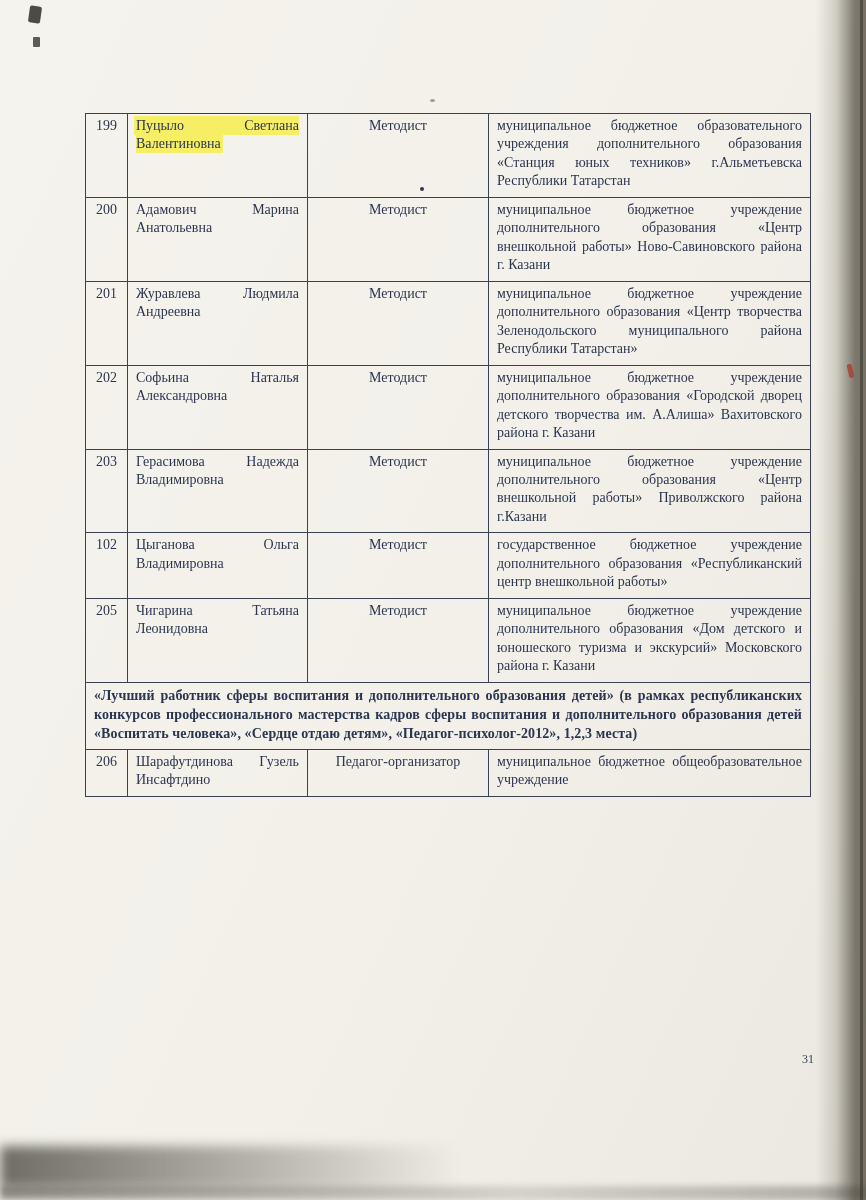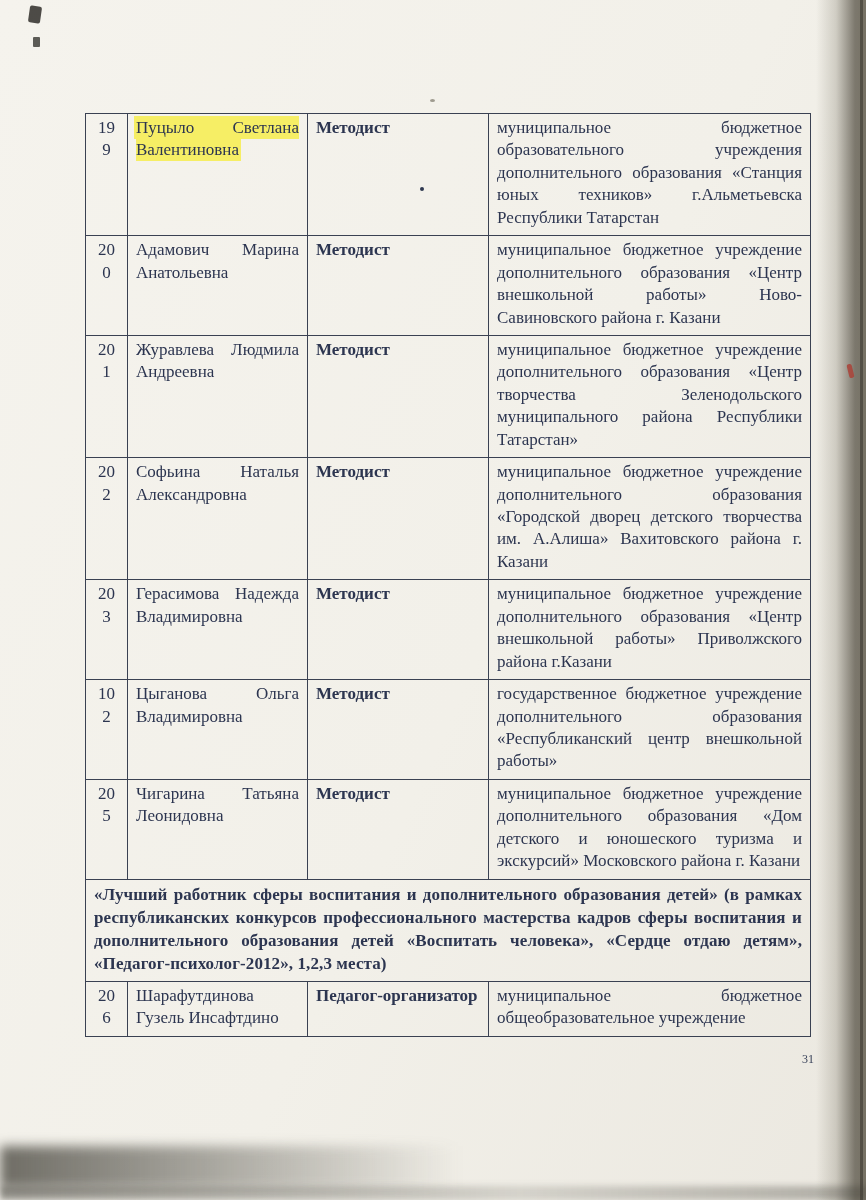--- a/index.html
+++ b/index.html
@@ -12,32 +12,32 @@
     font-family: "Liberation Serif", "DejaVu Serif", serif;
     color: #2c3550;
   }
 
   
   table.doc-table {
     border-collapse: collapse;
     table-layout: fixed;
     width: 725px;
     margin: 113px 0 12px 85px;
-    font-size: 17px;
+    font-size: 14px;
     line-height: 1.32;
   }
   table.doc-table td {
     border: 1.6px solid #3a4152;
     vertical-align: top;
     padding: 3px 8px 6px 8px;
     word-wrap: break-word;
   }
   td.c-num  { text-align: center; padding-left: 2px; padding-right: 2px; }
   td.c-name { text-align: justify; }
-  td.c-pos  { text-align: left; font-weight: bold; }
+  td.c-pos  { text-align: center; }
   td.c-org  { text-align: justify; }
   td.section-header {
     font-weight: bold;
     text-align: justify;
     padding: 5px 10px 7px 10px;
     line-height: 1.36;
     letter-spacing: 0.1px;
   }
   .highlight {
     background: #f6ee65;

